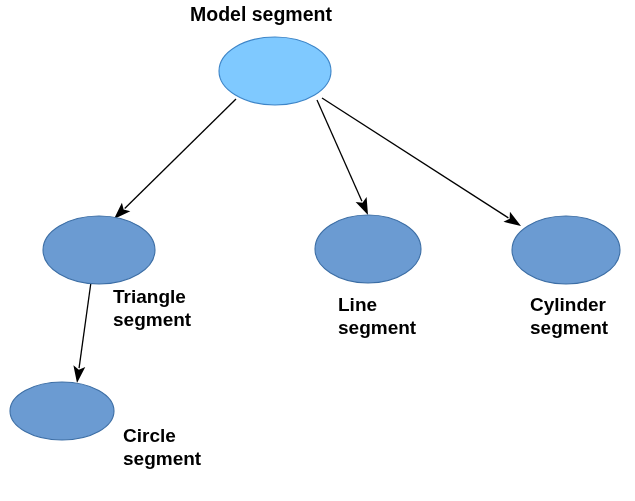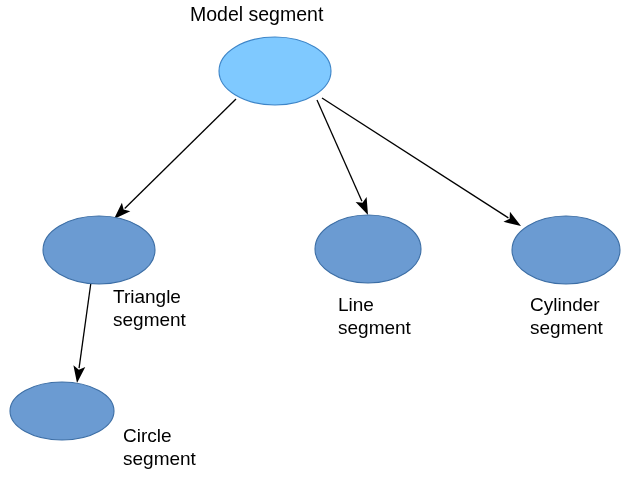--- a/index.html
+++ b/index.html
@@ -12,20 +12,21 @@
     width: 635px;
     height: 501px;
     font-family: "Liberation Sans", sans-serif;
     overflow: hidden;
   }
   #diagram-root {
     position: relative;
     width: 634px;
     height: 501px;
     background: #ffffff;
+    font-weight: bold;
   }
   #diagram-svg {
     position: absolute;
     top: 0;
     left: 0;
     width: 635px;
     height: 501px;
     display: block;
   }
   .node-ellipse {

